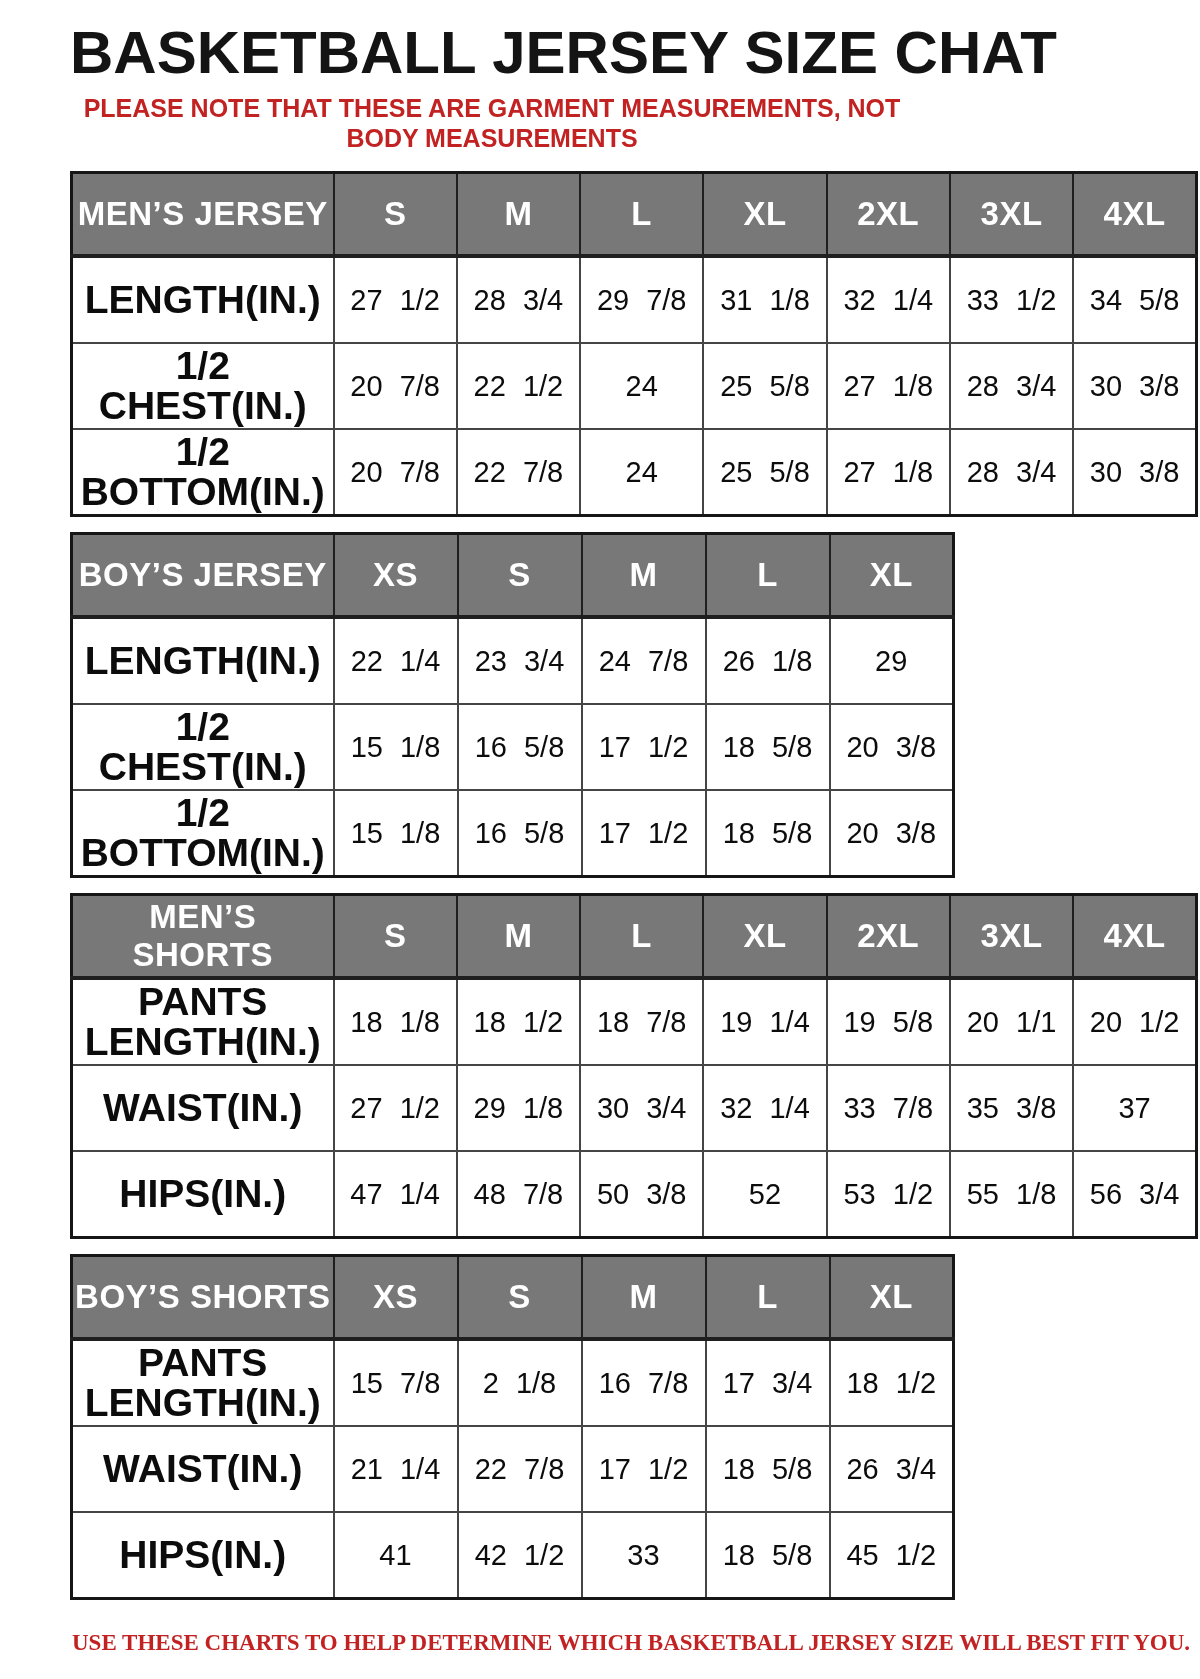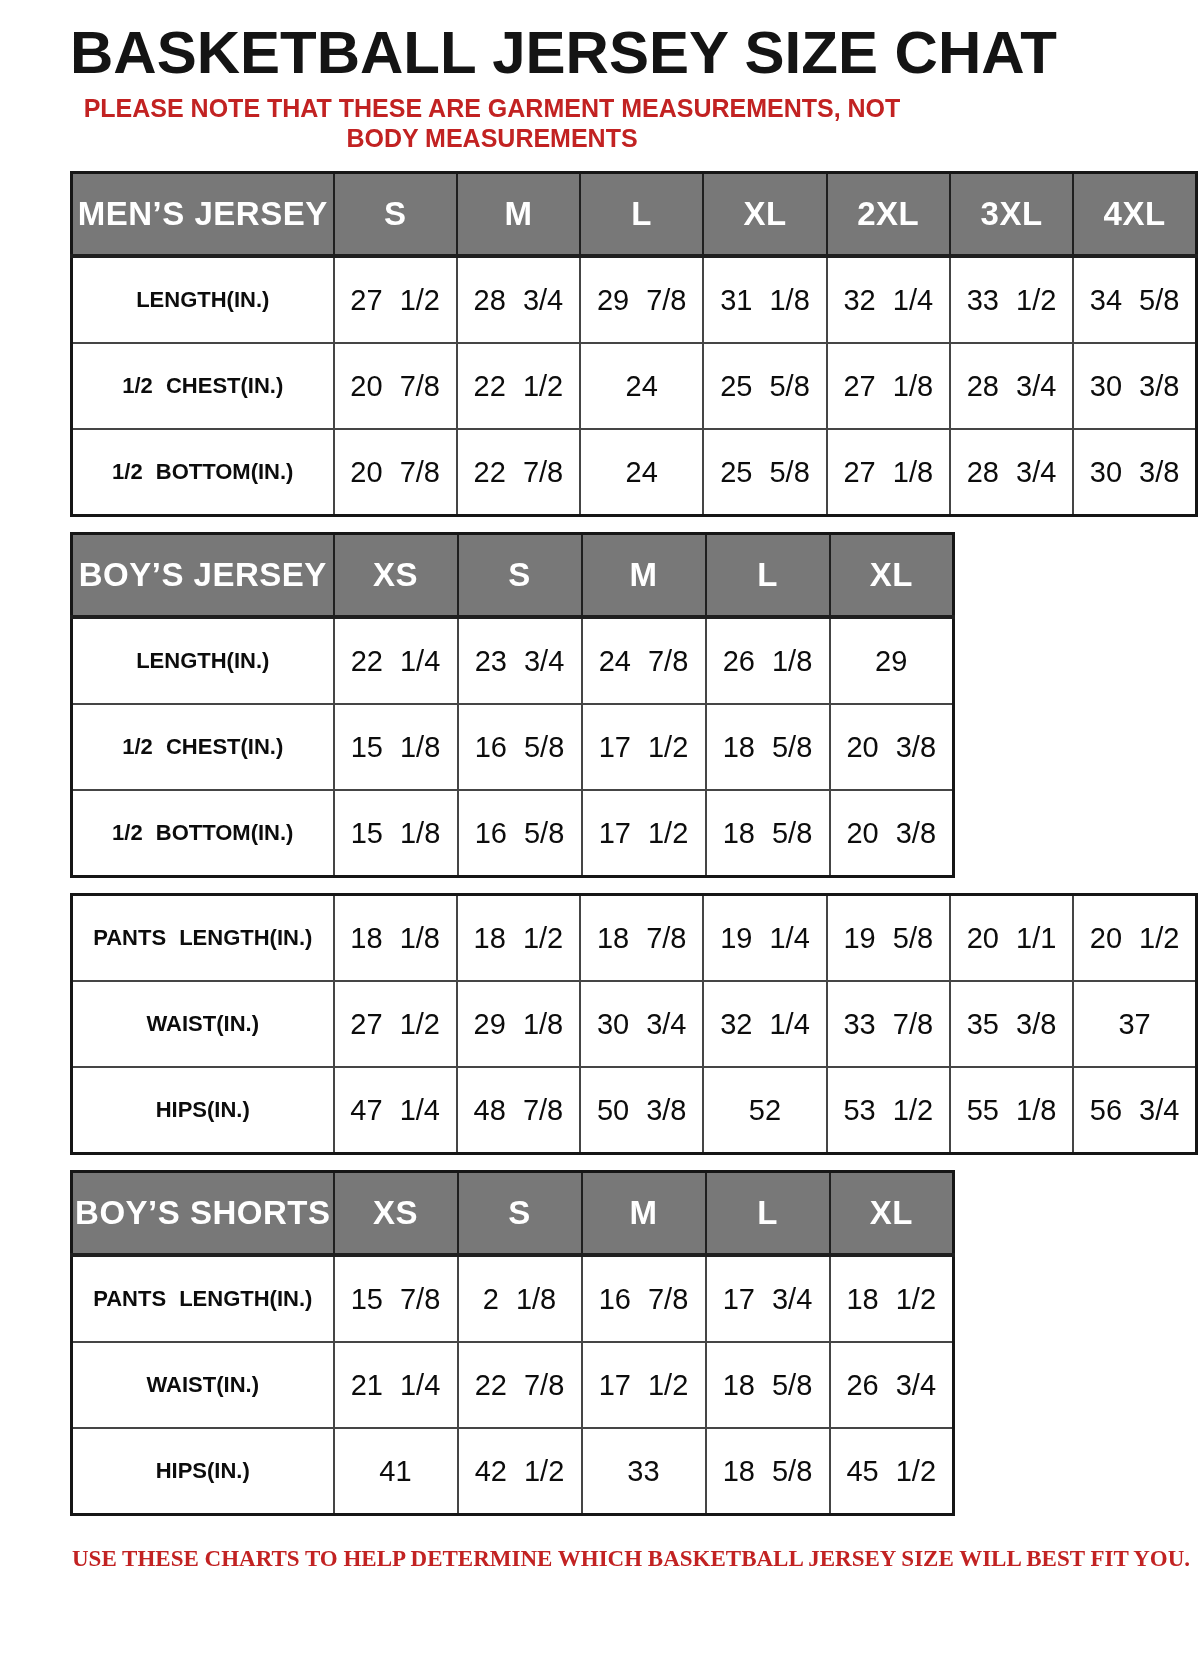--- a/index.html
+++ b/index.html
@@ -61,21 +61,21 @@
   .size-table td{
     height:84px;
     font-size:29px;
     color:#0c0c0c;
     border:2px solid #454545;
     word-spacing:9px;
     background:#ffffff;
   }
   .size-table td.row-label{
     font-weight:700;
-    font-size:22px;
+    font-size:39px;
     line-height:1.03;
     word-spacing:7px;
   }
   .footer{
     margin:30px 0 0 2px;
     color:var(--accent-red,#c22222);
     font-size:23px;
     font-weight:700;
     letter-spacing:0px;
     font-family:Liberation Serif, serif;
@@ -191,20 +191,30 @@
           <col class="label-col">
           <col>
           <col>
           <col>
           <col>
           <col>
           <col>
           <col>
         </colgroup>
         <tbody>
+          <tr class="head">
+            <th class="table-title">MEN’S SHORTS</th>
+            <th class="size-col">S</th>
+            <th class="size-col">M</th>
+            <th class="size-col">L</th>
+            <th class="size-col">XL</th>
+            <th class="size-col">2XL</th>
+            <th class="size-col">3XL</th>
+            <th class="size-col">4XL</th>
+          </tr>
           <tr>
             <td class="row-label">PANTS LENGTH(IN.)</td>
             <td class="value-cell">18 1/8</td>
             <td class="value-cell">18 1/2</td>
             <td class="value-cell">18 7/8</td>
             <td class="value-cell">19 1/4</td>
             <td class="value-cell">19 5/8</td>
             <td class="value-cell">20 1/1</td>
             <td class="value-cell">20 1/2</td>
           </tr>

